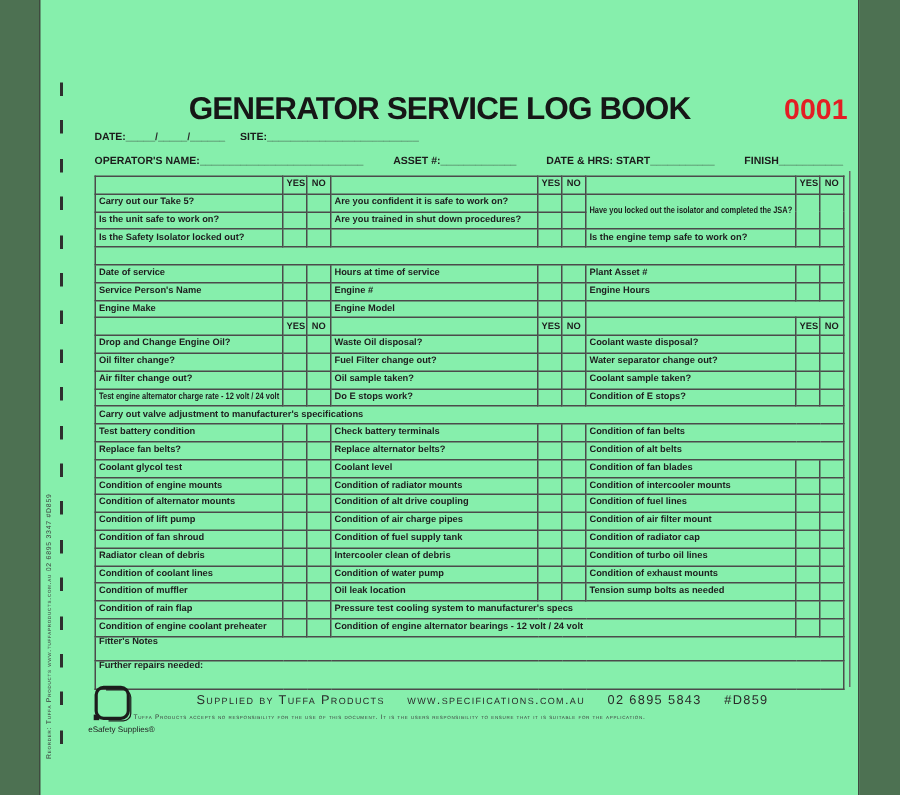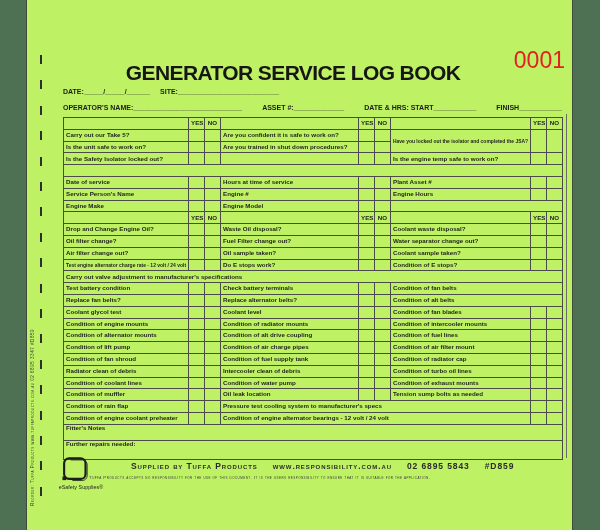--- a/index.html
+++ b/index.html
@@ -1,42 +1,42 @@
 <!DOCTYPE html>
 <html><head>
 <meta charset="utf-8">
 <style>
   html,body{margin:0;padding:0;width:600px;height:530px;overflow:hidden;
     background:#4d7152;font-family:"Liberation Sans",sans-serif;}
-  .page{position:absolute;left:26px;top:0;width:547px;height:530px;background:#bef264;
+  .page{position:absolute;left:26px;top:0;width:547px;height:530px;background:#86efac;
     border-left:1px solid #3f4a3f;border-right:1px solid #3f4a3f;box-sizing:border-box;}
   .copy-edge{position:absolute;left:539px;top:114px;width:1px;height:344px;background:#6a6a6a;}
   .perf{position:absolute;left:13px;width:1.5px;height:9px;background:#2e2e2e;}
   .vert-reorder{position:absolute;left:3px;top:128px;height:378px;writing-mode:vertical-rl;
     transform:rotate(180deg);font-size:4.6px;letter-spacing:.5px;font-variant:small-caps;
     color:#3a3a3a;white-space:nowrap;}
   .title{position:absolute;left:36px;top:61px;width:460px;text-align:center;font-size:21px;
     font-weight:800;letter-spacing:-.6px;color:#161616;}
-  .serial{position:absolute;right:7px;top:47px;font-size:23px;font-weight:400;color:#e31e24;}
+  .serial{position:absolute;right:7px;top:63px;font-size:19px;font-weight:700;color:#e31e24;}
   .fieldline{position:absolute;left:36px;width:499px;display:flex;align-items:flex-end;
     font-size:7px;font-weight:700;color:#1c1c1c;white-space:pre;}
   .fieldline .gap{width:10px;}
   .fieldline .sp{flex:1;}
   .blanktxt{color:#2a2a2a;font-weight:700;}
   table.log{position:absolute;left:36px;top:117px;width:499px;border-collapse:collapse;
     table-layout:fixed;border:1.4px solid #2f2f2f;}
   table.log td{border:1px solid #4b4b4b;height:10.8px;padding:0 2px;font-size:6.2px;
     font-weight:700;color:#1e1e1e;line-height:1.05;overflow:hidden;white-space:nowrap;}
   td.q span{display:inline-block;transform-origin:0 50%;}
   td.yn{text-align:center;font-size:5.9px;padding:0;}
   td.box{padding:0;}
   td.gaprow{height:4px;}
   td.note{vertical-align:top;white-space:normal;padding-top:1px;}
   .footer-line1{position:absolute;left:104px;top:461px;display:flex;gap:15px;
-    font-variant:small-caps;font-size:8.5px;font-weight:700;letter-spacing:.9px;color:#2a2a2a;}
+    font-variant:small-caps;font-size:8.5px;font-weight:400;letter-spacing:.9px;color:#2a2a2a;}
   .footer-disc{position:absolute;left:62px;top:475px;width:478px;font-variant:small-caps;
     font-size:4.4px;letter-spacing:.45px;color:#3a3a3a;white-space:nowrap;}
   .logo{position:absolute;left:33px;top:455px;width:28px;height:28px;}
   .logo-label{position:absolute;left:26px;top:484px;width:56px;text-align:center;
     font-size:5.4px;color:#222;}
 </style>
 </head>
 <body>
 
 <div class="page">
@@ -349,21 +349,21 @@
 
   <svg class="logo" viewBox="0 0 34 34">
     <path d="M11 4 h14 a6 6 0 0 1 6 6 v13 a6 6 0 0 1 -6 6 h-14 a6 6 0 0 1 -6 -6 v-13 a6 6 0 0 1 6 -6 z" fill="none" stroke="#1c1c1c" stroke-width="2.6"></path>
     <path d="M13 6 h14 a6 6 0 0 1 6 6 v13 a6 6 0 0 1 -6 6 h-12" fill="none" stroke="#1c1c1c" stroke-width="1"></path>
     <rect x="3" y="26" width="4.5" height="4.5" fill="#1c1c1c"></rect>
   </svg>
   <div class="logo-label">eSafety Supplies®</div>
 
   <div class="footer-line1">
     <span>Supplied by Tuffa Products</span>
-    <span>www.responsibility.com.au</span>
+    <span>www.specifications.com.au</span>
     <span>02 6895 5843</span>
     <span>#D859</span>
   </div>
   <div class="footer-disc">Tuffa Products accepts no responsibility for the use of this document. It is the users responsibility to ensure that it is suitable for the application.</div>
 
 <div class="perf" style="top: 55px;"></div>
     <div class="perf" style="top: 80.4px;"></div>
     <div class="perf" style="top: 105.8px;"></div>
     <div class="perf" style="top: 131.2px;"></div>
     <div class="perf" style="top: 156.6px;"></div>

